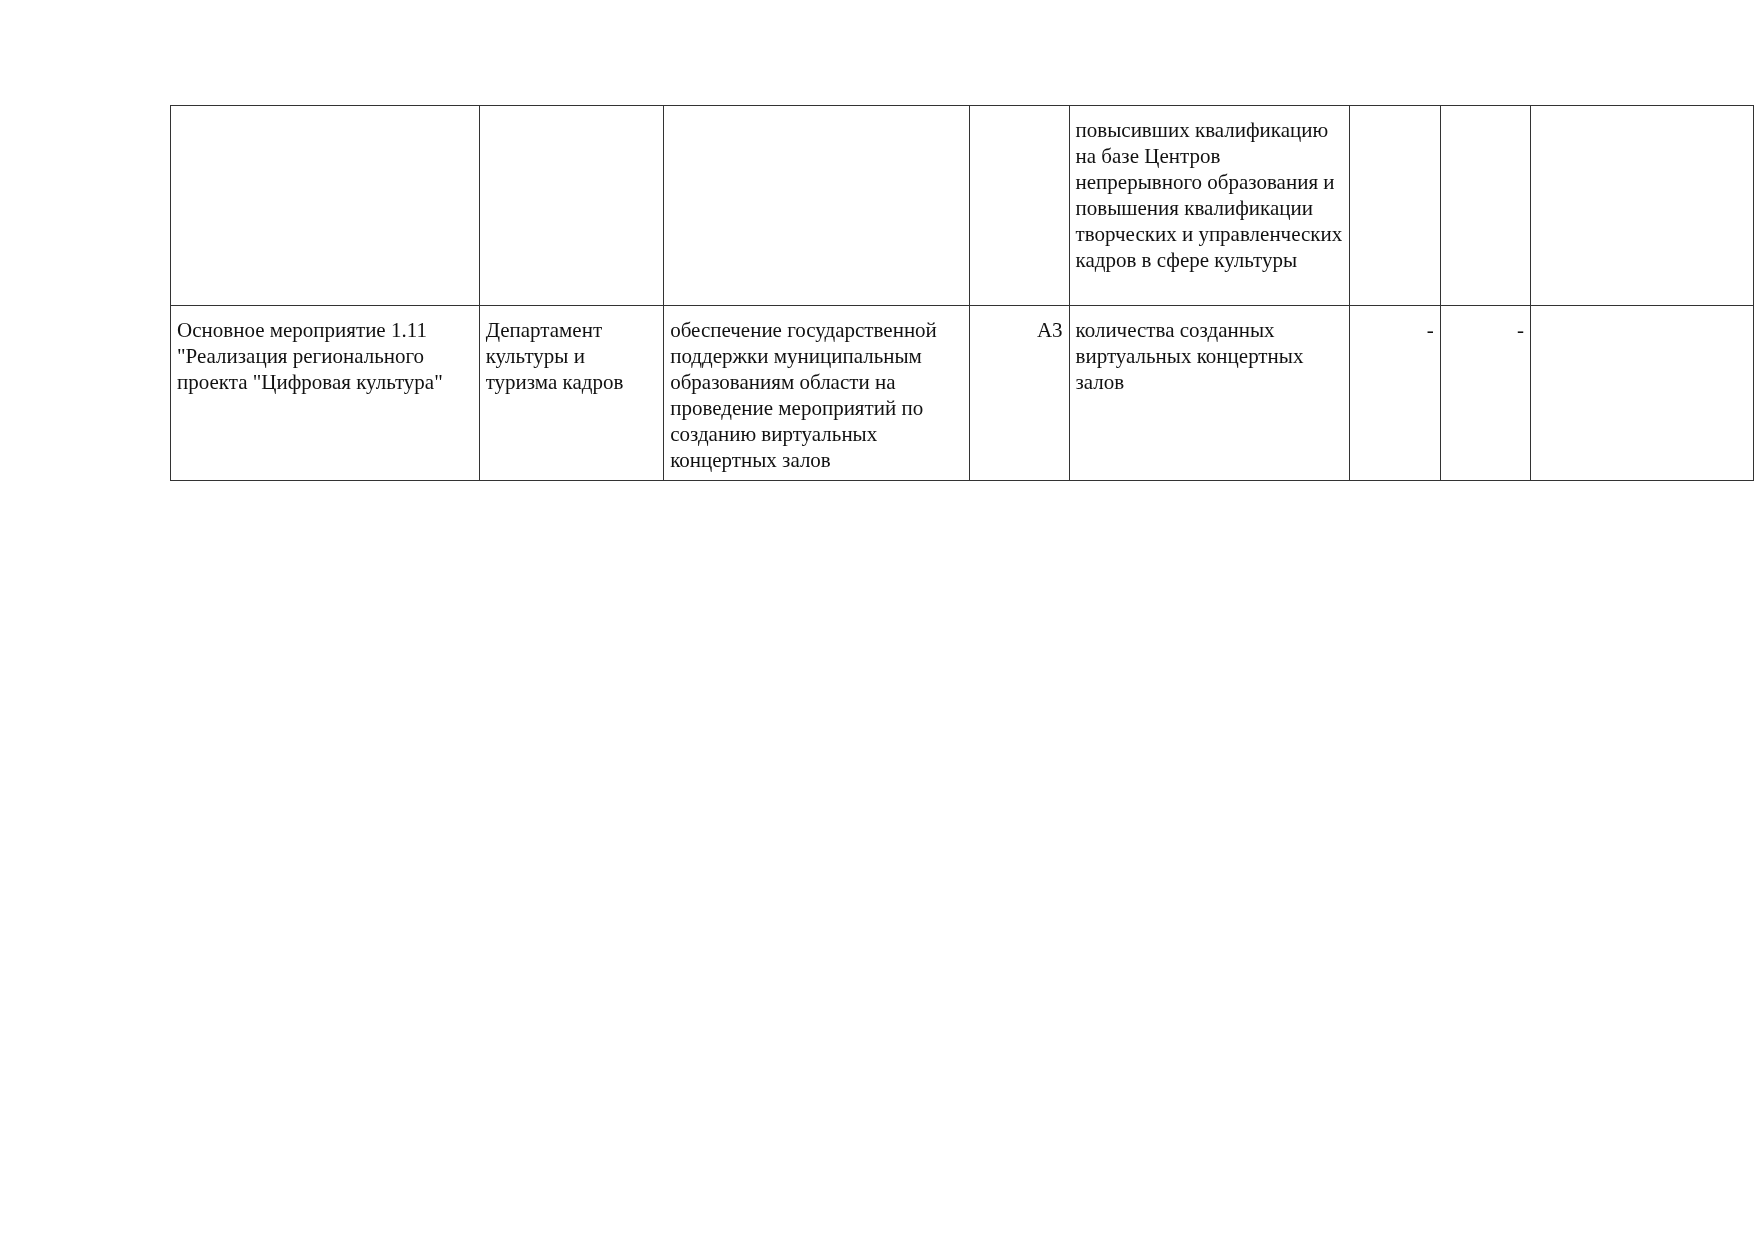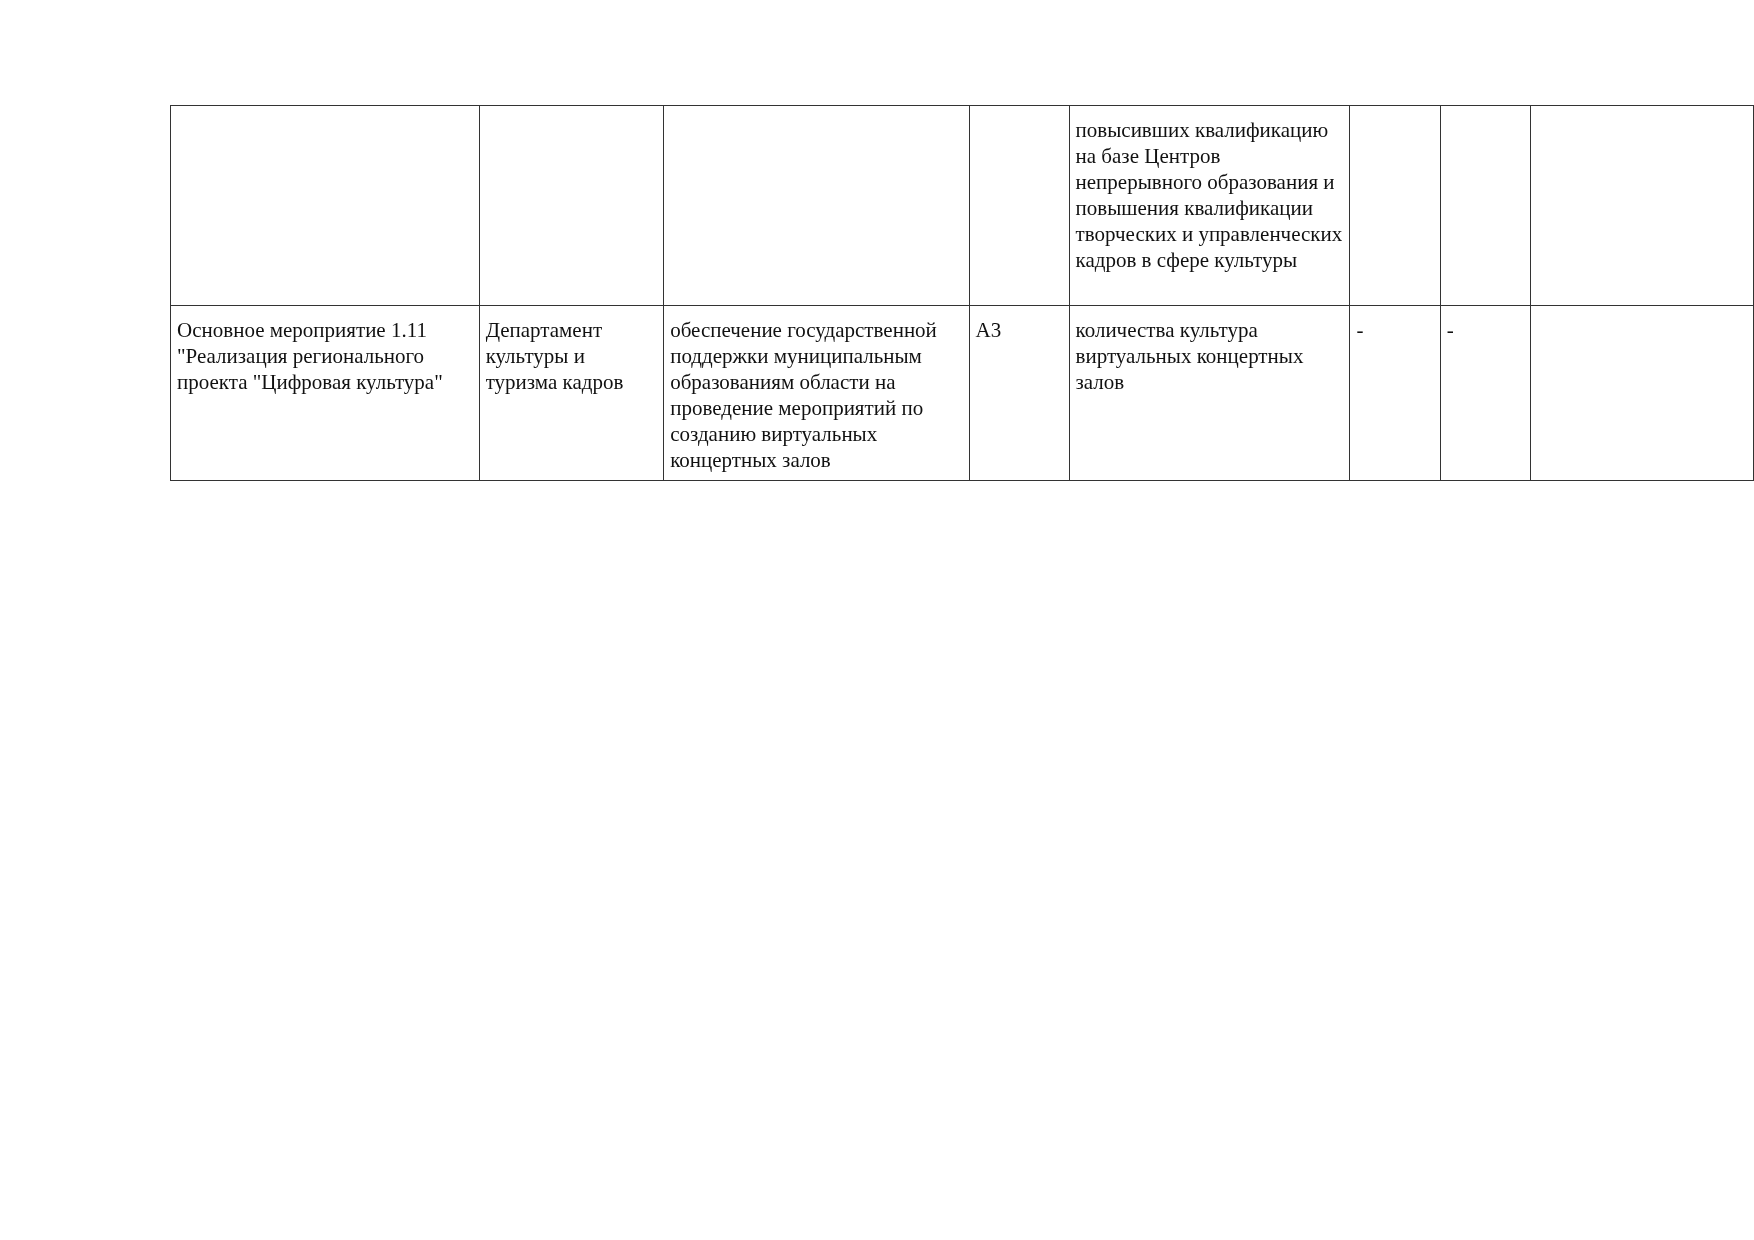--- a/index.html
+++ b/index.html
@@ -1,21 +1,21 @@
 <!DOCTYPE html>
 <html><head>
 <meta charset="utf-8">
 <style>
   html, body { margin:0; padding:0; background:#ffffff; }
   body { width:1754px; height:1240px; position:relative; overflow:hidden;
          font-family: "Liberation Serif", "DejaVu Serif", serif; color:#111; }
   table { position:absolute; left:128px; top:105px; border-collapse:collapse; table-layout:fixed;margin-left:42px; }
   td { border:1.5px solid #333; vertical-align:top; padding:11px 6px 0 6px;
        font-size:21px; line-height:26px; word-wrap:break-word; }
-  td.center { text-align:left; }
+  td.center { text-align:right; }
   .row1 td { height:188px; }
   .row2 td { height:163px; }
 </style>
 </head>
 <body>
 
 <table>
   <colgroup>
     <col style="width:322px">
       <col style="width:189px">
@@ -35,19 +35,19 @@
     <td>повысивших квалификацию на базе Центров непрерывного образования и повышения квалификации творческих и управленческих кадров в сфере культуры</td>
     <td class="center"></td>
     <td class="center"></td>
     <td></td>
   </tr>
   <tr class="row2">
     <td>Основное мероприятие 1.11 "Реализация регионального проекта "Цифровая культура"</td>
     <td>Департамент культуры и туризма кадров</td>
     <td>обеспечение государственной поддержки муниципальным образованиям области на проведение мероприятий по созданию виртуальных концертных залов</td>
     <td class="center">А3</td>
-    <td>количества культура виртуальных концертных залов</td>
+    <td>количества созданных виртуальных концертных залов</td>
     <td class="center">-</td>
     <td class="center">-</td>
     <td></td>
   </tr>
 </tbody>
   </table>
 
 </body></html>

